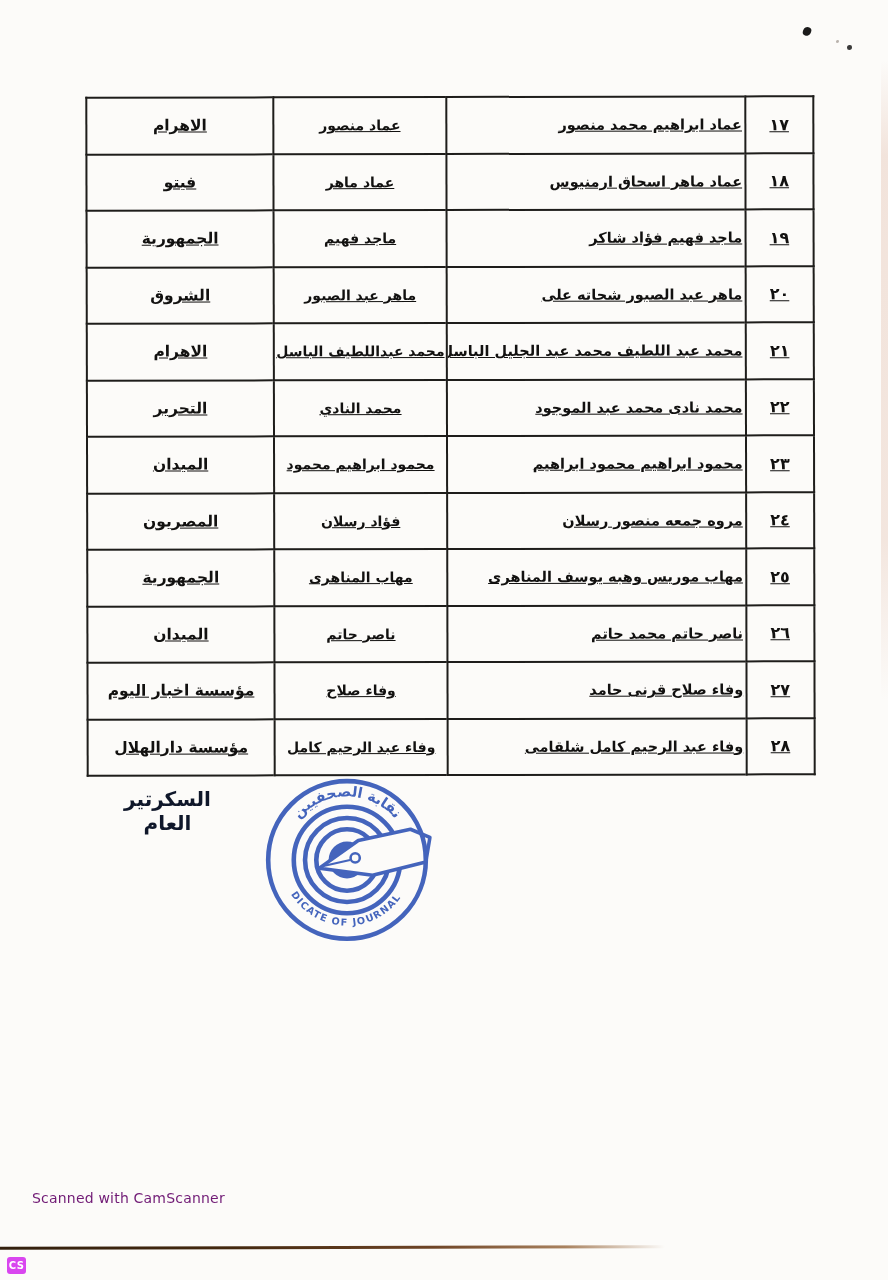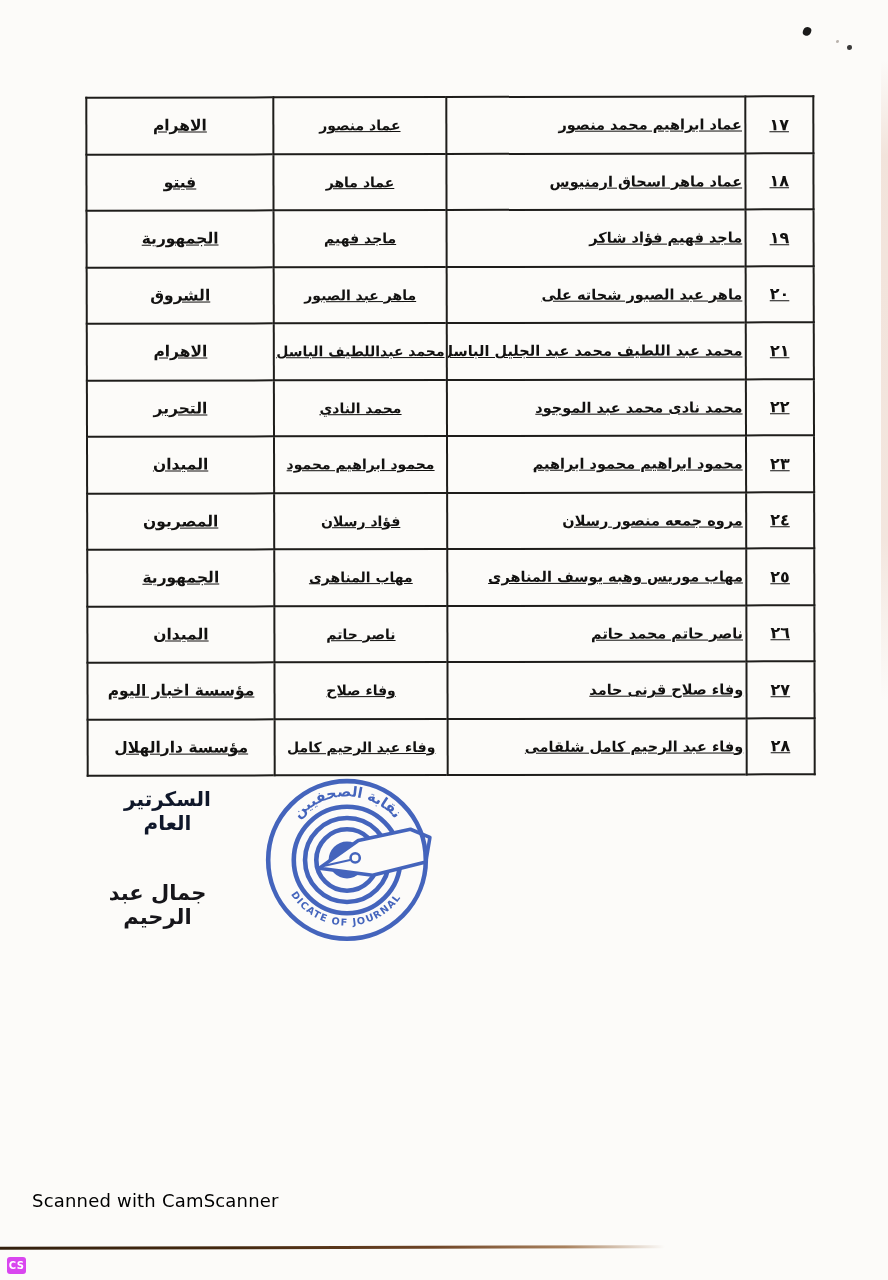--- a/index.html
+++ b/index.html
@@ -54,21 +54,21 @@
   }
   
   .cs-badge {
     position:absolute; left:7px; top:1257px; width:19px; height:17px;
     background:#d946ef; border-radius:3px; color:#ffffff;
     font-size:10px; font-weight:bold; text-align:center; line-height:17px;
     letter-spacing:0.5px;
   }
   .cs-text {
     position:absolute; left:32px; top:1190px;
-    color:#000000; font-size:18px; letter-spacing:0.2px;
+    color:#701a75; font-size:14px; letter-spacing:0.2px;
   }
 </style>
 </head>
 <body>
 
 <div id="page">
 
   <div class="speck speck-1"></div>
   <div class="speck speck-2"></div>
   <div class="speck speck-3"></div>
@@ -147,21 +147,20 @@
             <td class="cell-number">٢٨</td>
             <td class="cell-full-name">وفاء عبد الرحيم كامل شلقامى</td>
             <td class="cell-short-name">وفاء عبد الرحيم كامل</td>
             <td class="cell-newspaper">مؤسسة دارالهلال</td>
           </tr>
         </tbody>
     </table>
   </div>
 
   <div class="sg-title">السكرتير العام</div>
-  <div class="sg-name">جمال عبد الرحيم</div>
 
   <svg class="stamp" viewBox="0 0 170 166">
     <g stroke="#2b50b4" fill="none" stroke-width="4.5">
       <circle cx="85" cy="82" r="52"></circle>
       <circle cx="85" cy="82" r="41"></circle>
       <circle cx="85" cy="82" r="30"></circle>
     </g>
     <circle cx="85" cy="82" r="18" fill="#2b50b4"></circle>
     <g>
       <path d="M 58,90 L 96,63 L 147,52 L 166,60 L 162,84 L 110,97 Z" fill="#fcfbf9" stroke="#2b50b4" stroke-width="3.5" stroke-linejoin="round"></path>

